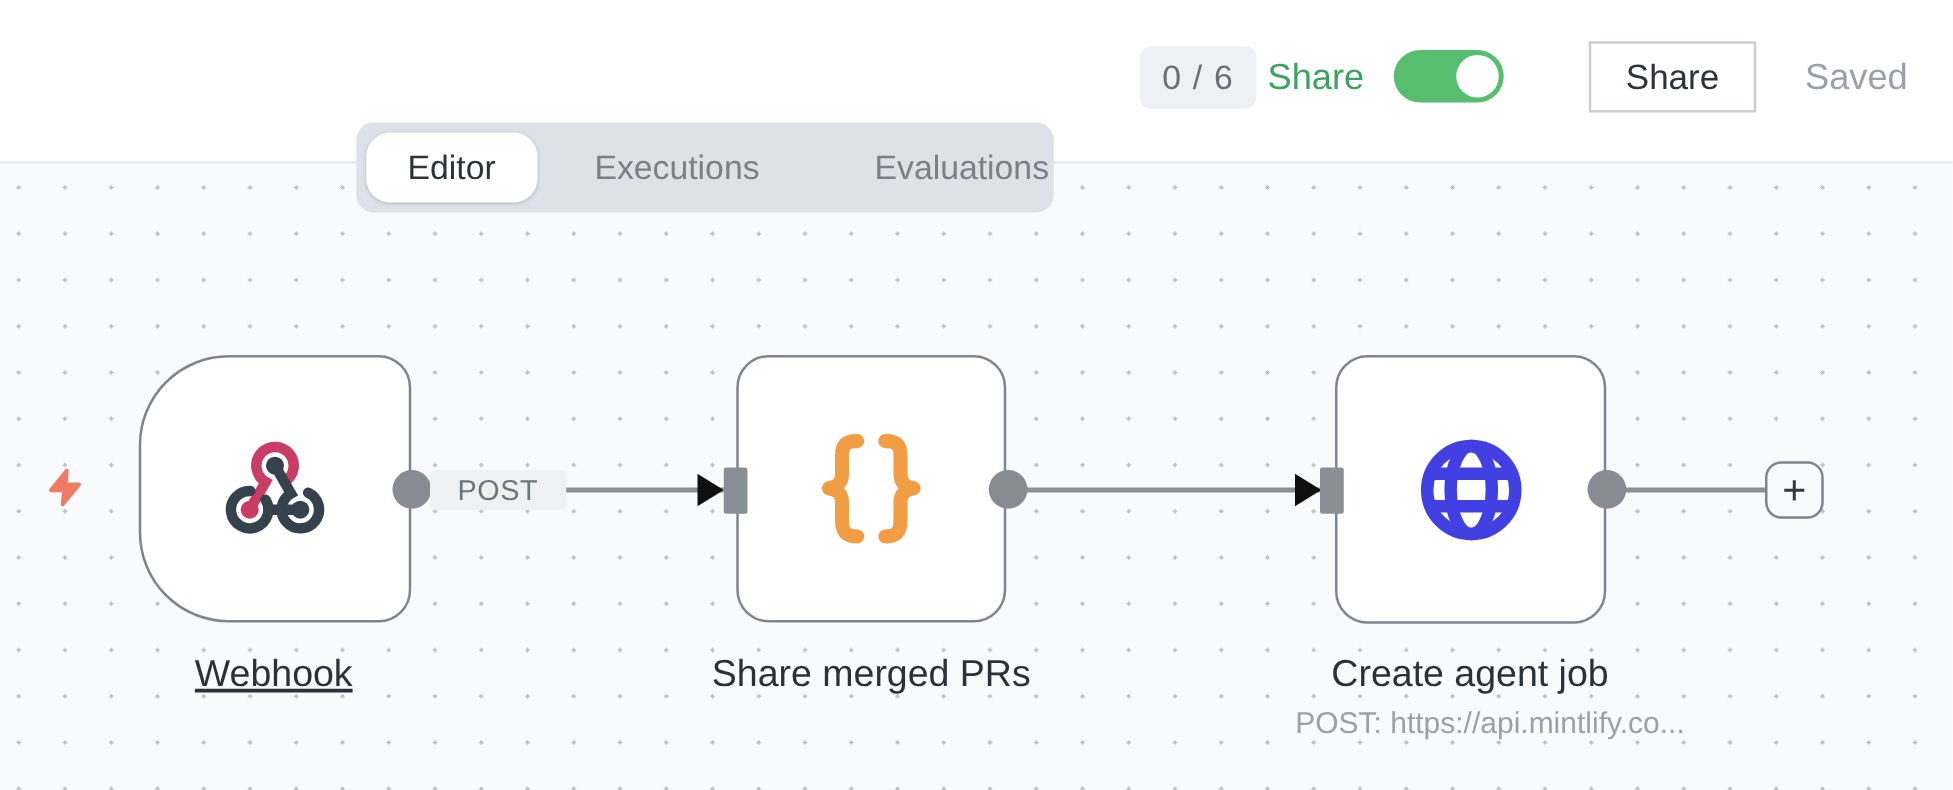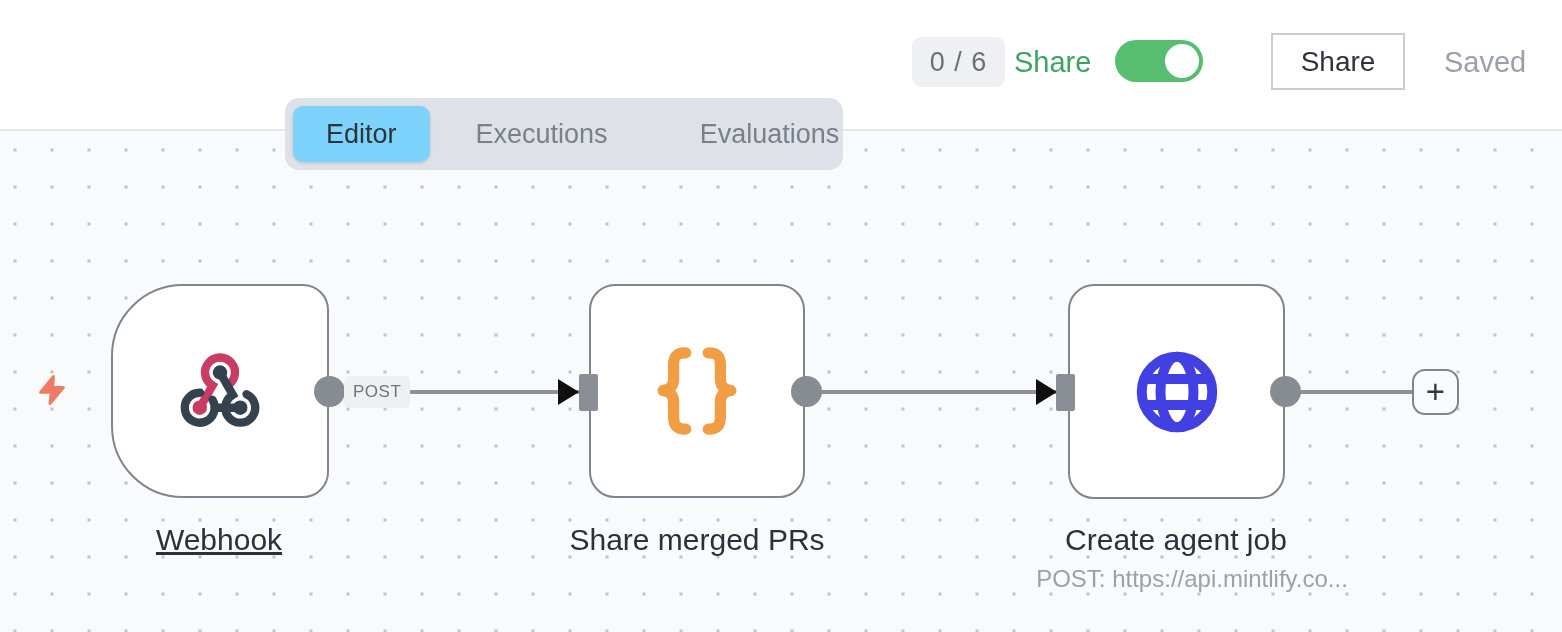--- a/index.html
+++ b/index.html
@@ -50,22 +50,23 @@
     position: absolute; left: 285px; top: 98px; width: 558px; height: 72px;
     background: #dee1e8; border-radius: 14px; z-index: 10;
     display: flex; align-items: center; padding: 8px;
   }
   .tab {
     height: 56px; line-height: 56px; padding: 0 46px;
     color: #7a8089; font-size: 27px; border-radius: 10px; cursor: pointer;
     white-space: nowrap;
   }
   .tab.active {
-    background: #7dd3fc; color: #2e333b; padding: 0 33px;
+    background: #ffffff; color: #2e333b; padding: 0 33px;
     box-shadow: 0 1px 3px rgba(40,44,52,0.18);
+    border-radius: 19px;
   }
 
   
   .canvas {
     position: absolute; left: 0; top: 131px; width: 1562px; height: 501px;
     background-color: #f9fafb;
     background-image: radial-gradient(circle, #bfc3c9 1.6px, transparent 1.7px);
     background-size: 37px 37px;
     background-position: -3.5px 0.5px;
   }
@@ -99,22 +100,22 @@
   .ca1 { left: 558px; } .ca2 { left: 1036px; }
 
   .in-port {
     position: absolute; top: 243px; width: 19px; height: 37px;
     background: #8a8f96; border-radius: 2px; cursor: pointer;
   }
   .ip1 { left: 579px; } .ip2 { left: 1056px; }
 
   .post-pill {
     position: absolute; left: 344px; top: 245px; height: 32px; line-height: 32px;
-    padding: 0 9px; background: #eef0f2; border-radius: 5px;
-    color: #6f757c; font-size: 17px; letter-spacing: 0.5px;
+    padding: 0 22px; background: #eef0f2; border-radius: 5px;
+    color: #6f757c; font-size: 23px; letter-spacing: 0.5px;
   }
 
   .add-btn {
     position: absolute; left: 1412px; top: 238px; width: 47px; height: 46px;
     background: #f9fafb; border: 2.5px solid #7f858e; border-radius: 13px;
     color: #33383f; font-size: 33px; line-height: 40px; text-align: center;
     font-family: inherit; cursor: pointer; padding: 0;
   }
 
   .node-label {

